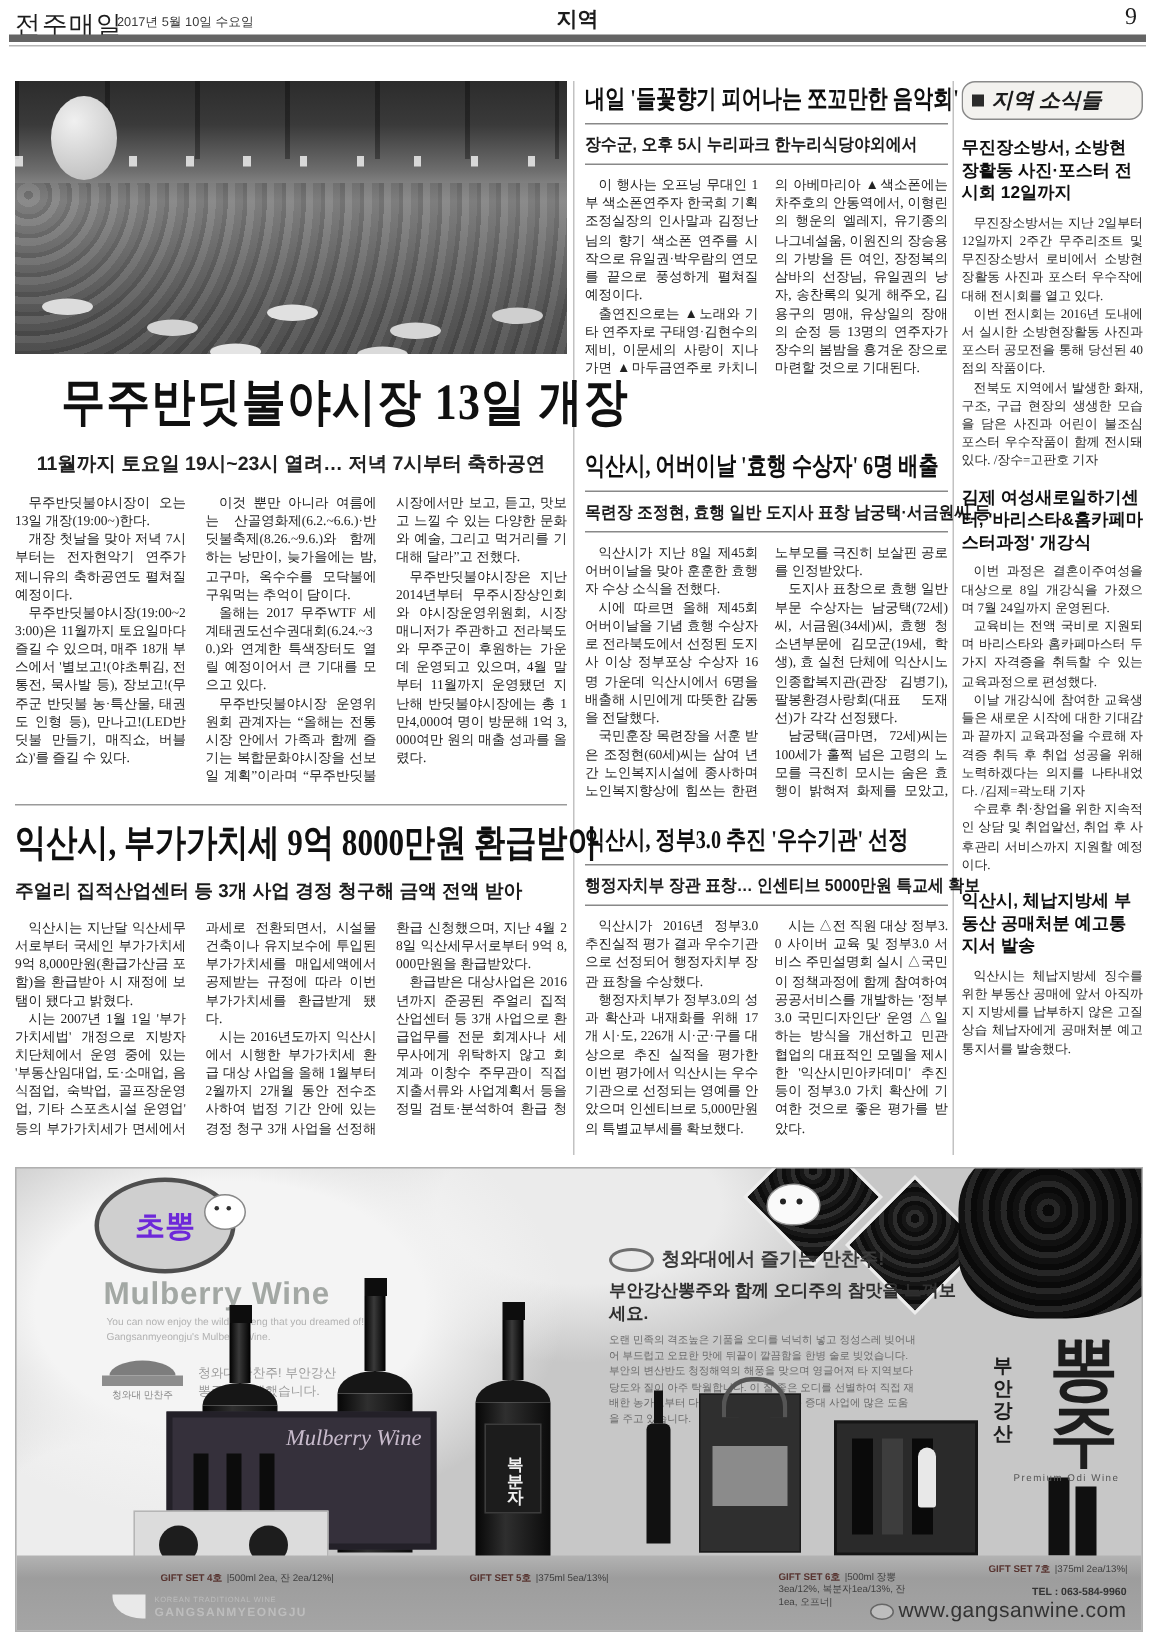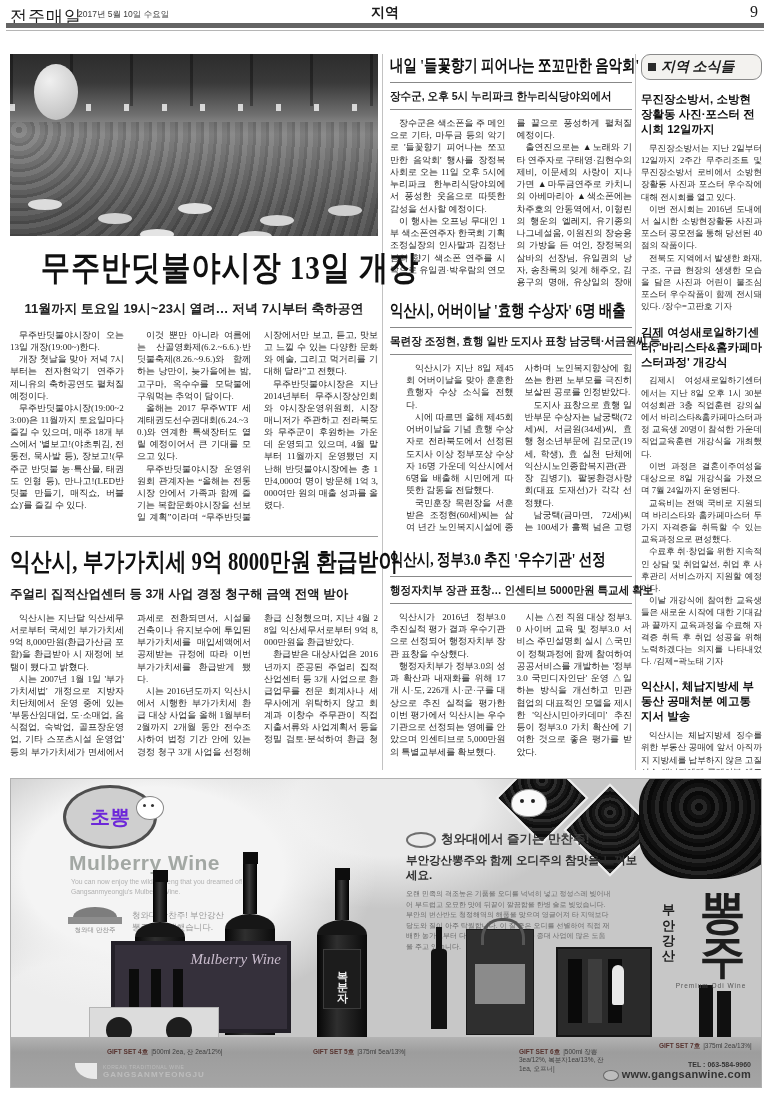--- a/index.html
+++ b/index.html
@@ -40,21 +40,21 @@
   .vat-subhead{margin-top:8px;font-size:12.5px;font-weight:bold;}
   .vat-body{margin-top:9px;height:152px;column-count:3;column-gap:13px;font-size:9px;line-height:1.35;font-family:"Liberation Serif",serif;}
   
   .mid-article{margin-bottom:10px;}
   .mid-headline{font-size:17px;font-weight:bold;color:#0f0f0f;}
   .mid-headline .squeeze{transform:scaleX(.79);}
   .mid-rule{border:none;border-top:1px solid #888;margin:5px 0 4px 0;}
   .mid-subhead{font-size:11.5px;font-weight:bold;padding:2px 0 5px 0;border-bottom:1px solid #888;}
   .mid-subhead .squeeze{transform:scaleX(.92);}
   .mid-body{margin-top:7px;column-count:2;column-gap:11px;font-size:9px;line-height:1.36;font-family:"Liberation Serif",serif;}
-  .h-music{height:172px;} .h-filial{height:176px;margin-left:16px;} .h-gov{height:152px;}
+  .h-music{height:172px;} .h-filial{height:176px;} .h-gov{height:152px;}
   
   .side-header{border:1px solid #8a8a8a;border-radius:9px;background:#f3f2ef;padding:3px 6px;display:flex;align-items:center;gap:5px;}
   .side-header .sq-icon{width:8px;height:8px;background:#2b2b2b;flex:0 0 auto;}
   .side-header-label{font-size:14px;font-weight:bold;font-style:italic;font-family:"Liberation Serif",serif;}
   .side-article{margin-top:12px;}
   .side-headline{font-size:11.5px;font-weight:bold;line-height:1.3;color:#0f0f0f;}
   .side-body{margin-top:5px;font-size:8.6px;line-height:1.42;font-family:"Liberation Serif",serif;color:#262626;overflow:hidden;}
   .side-body p{margin:0;text-indent:8px;text-align:justify;word-break:break-all;}
   
   .ad{position:absolute;left:10px;top:778px;width:750px;height:308px;background:#c7c7c7;border:1px solid #b0b0b0;overflow:hidden;}
@@ -108,21 +108,21 @@
   .callig{position:absolute;left:648px;top:112px;width:104px;text-align:center;color:#1d1d1d;}
   .callig-row{display:flex;justify-content:center;align-items:flex-start;gap:3px;}
   .callig-small{writing-mode:vertical-rl;font-size:13px;font-weight:bold;font-family:"Liberation Serif",serif;letter-spacing:2px;margin-top:4px;}
   .callig-big{font-size:46px;line-height:.95;font-weight:bold;font-family:"Liberation Serif",serif;letter-spacing:-2px;}
   .callig-sub{font-size:6.5px;color:#555;margin-top:4px;letter-spacing:1px;}
   .gs-label{position:absolute;font-size:6.5px;color:#3f3f3f;white-space:nowrap;}
   .gs-name{font-weight:bold;color:#57332f;margin-right:3px;}
   .gs-multi{white-space:normal;width:88px;line-height:1.3;}
   .ad-contact{position:absolute;right:10px;bottom:6px;text-align:right;color:#333;}
   .ad-tel{font-size:7px;font-weight:bold;}
-  .ad-web{font-size:11px;font-weight:bold;letter-spacing:.3px;}
+  .ad-web{font-size:14px;font-weight:normal;letter-spacing:.3px;}
   .ad-web-icon{display:inline-block;width:14px;height:9px;border:1px solid #666;border-radius:50%;background:#bdbdbd;vertical-align:middle;margin-right:3px;}
   .ad-maker{position:absolute;left:64px;bottom:8px;display:flex;gap:6px;align-items:center;color:#bdbdbd;}
   .maker-logo{width:22px;height:16px;background:#e9e9e9;border-radius:0 0 0 90%;}
   .maker-name{font-size:8px;font-weight:bold;letter-spacing:1px;}
   .maker-sub{font-size:5px;letter-spacing:.5px;}
 </style>
 </head>
 <body>
 
 <div class="masthead">
@@ -166,21 +166,20 @@
       <p>환급받은 대상사업은 2016년까지 준공된 주얼리 집적산업센터 등 3개 사업으로 환급업무를 전문 회계사나 세무사에게 위탁하지 않고 회계과 이창수 주무관이 직접 지출서류와 사업계획서 등을 정밀 검토·분석하여 환급 청구해 청구액 전액을 환급받게 됐다.</p>
     </div>
 </div>
 
 <div class="zone-mid">
   <div class="mid-article">
     <div class="mid-headline serif"><span class="squeeze sql">내일 '들꽃향기 피어나는 쪼꼬만한 음악회'</span></div>
     <hr class="mid-rule">
     <div class="mid-subhead"><span class="squeeze sql">장수군, 오후 5시 누리파크 한누리식당야외에서</span></div>
     <div class="mid-body body-cols h-music">
-        <p>장수군은 색소폰을 주 메인으로 기타, 마두금 등의 악기로 '들꽃향기 피어나는 쪼꼬만한 음악회' 행사를 장정복 사회로 오는 11일 오후 5시에 누리파크 한누리식당야외에서 풍성한 웃음으로 따뜻한 감성을 선사할 예정이다.</p>
         <p>이 행사는 오프닝 무대인 1부 색소폰연주자 한국희 기획조정실장의 인사말과 김정난 님의 향기 색소폰 연주를 시작으로 유일권·박우람의 연모를 끝으로 풍성하게 펼쳐질 예정이다.</p>
         <p>출연진으로는 ▲노래와 기타 연주자로 구태영·김현수의 제비, 이문세의 사랑이 지나가면 ▲마두금연주로 카치니의 아베마리아 ▲색소폰에는 차주호의 안동역에서, 이형린의 행운의 엘레지, 유기종의 나그네설움, 이원진의 장승용의 가방을 든 여인, 장정복의 삼바의 선장님, 유일권의 낭자, 송찬록의 잊게 해주오, 김용구의 명애, 유상일의 장애의 순정 등 13명의 연주자가 장수의 봄밤을 흥겨운 장으로 마련할 것으로 기대된다.</p>
       </div>
   </div>
   <div class="mid-article">
     <div class="mid-headline serif"><span class="squeeze sql">익산시, 어버이날 '효행 수상자' 6명 배출</span></div>
     <hr class="mid-rule">
     <div class="mid-subhead"><span class="squeeze sql">목련장 조정현, 효행 일반 도지사 표창 남궁택·서금원씨 등</span></div>
     <div class="mid-body body-cols h-filial">
         <p>익산시가 지난 8일 제45회 어버이날을 맞아 훈훈한 효행자 수상 소식을 전했다.</p>
@@ -211,25 +210,24 @@
     <div class="side-headline">무진장소방서, 소방현장활동 사진·포스터 전시회 12일까지</div>
     <div class="side-body">
         <p>무진장소방서는 지난 2일부터 12일까지 2주간 무주리조트 및 무진장소방서 로비에서 소방현장활동 사진과 포스터 우수작에 대해 전시회를 열고 있다.</p>
         <p>이번 전시회는 2016년 도내에서 실시한 소방현장활동 사진과 포스터 공모전을 통해 당선된 40점의 작품이다.</p>
         <p>전북도 지역에서 발생한 화재, 구조, 구급 현장의 생생한 모습을 담은 사진과 어린이 불조심 포스터 우수작품이 함께 전시돼 있다. /장수=고판호 기자</p>
       </div>
   </div>
   <div class="side-article">
     <div class="side-headline">김제 여성새로일하기센터, '바리스타&amp;홈카페마스터과정' 개강식</div>
     <div class="side-body">
-        <p>김제시 여성새로일하기센터에서는 지난 8일 오후 1시 30분 여성회관 3층 직업훈련 강의실에서 바리스타&amp;홈카페마스터과정 교육생 20명이 참석한 가운데 직업교육훈련 개강식을 개최했다.</p>
         <p>이번 과정은 결혼이주여성을 대상으로 8일 개강식을 가졌으며 7월 24일까지 운영된다.</p>
         <p>교육비는 전액 국비로 지원되며 바리스타와 홈카페마스터 두가지 자격증을 취득할 수 있는 교육과정으로 편성했다.</p>
+        <p>이날 개강식에 참여한 교육생들은 새로운 시작에 대한 기대감과 끝까지 교육과정을 수료해 자격증 취득 후 취업 성공을 위해 노력하겠다는 의지를 나타내었다. /김제=곽노태 기자</p>
         <p>수료후 취·창업을 위한 지속적인 상담 및 취업알선, 취업 후 사후관리 서비스까지 지원할 예정이다.</p>
-        <p>이날 개강식에 참여한 교육생들은 새로운 시작에 대한 기대감과 끝까지 교육과정을 수료해 자격증 취득 후 취업 성공을 위해 노력하겠다는 의지를 나타내었다. /김제=곽노태 기자</p>
       </div>
   </div>
   <div class="side-article">
     <div class="side-headline">익산시, 체납지방세 부동산 공매처분 예고통지서 발송</div>
     <div class="side-body">
         <p>익산시는 체납지방세 징수를 위한 부동산 공매에 앞서 아직까지 지방세를 납부하지 않은 고질 상습 체납자에게 공매처분 예고통지서를 발송했다.</p>
       </div>
   </div>
 </div>
 

